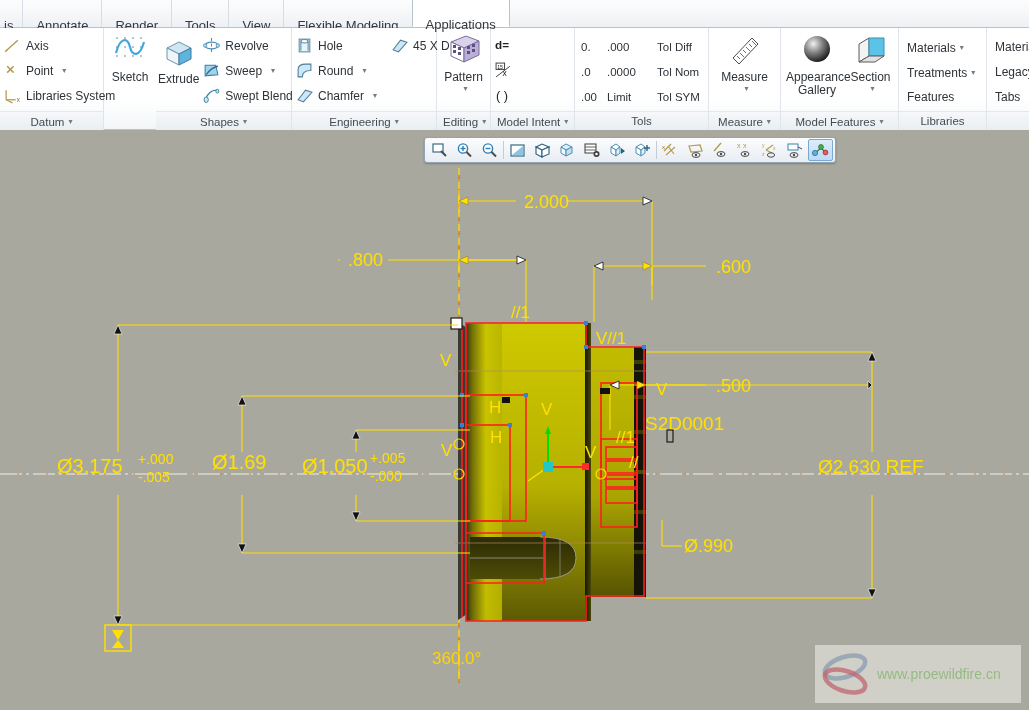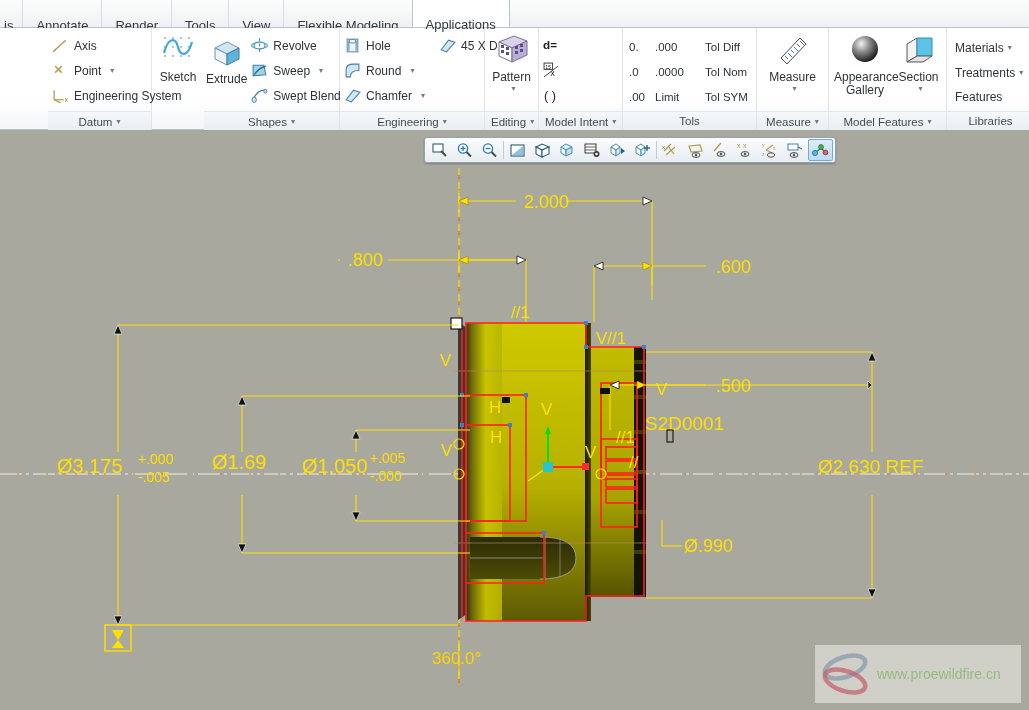--- a/index.html
+++ b/index.html
@@ -39,21 +39,20 @@
     border-radius: 3px 3px 0 0;
   }
   .tab.clipped { padding-left: 4px; padding-right: 9px; border-left: none; }
 
   
   .ribbon {
     position: absolute; top: 28px; left: 0; width: 1029px; height: 102px;
     background: linear-gradient(#ffffff 70%, #f3f6f8);
     border-bottom: 1px solid #b8c3ce;
     display: flex;
-    padding-left: 48px;
   }
   .rgroup {
     position: relative;
     height: 102px;
     display: flex; flex-direction: column;
     border-right: 1px solid #dfe5ea;
   }
   .rgroup-body { flex: 1; display: flex; align-items: flex-start; padding: 4px 5px 0 5px; }
   .rgroup-title {
     height: 19px; line-height: 19px; text-align: center;
@@ -168,21 +167,21 @@
             <span>Point</span>
             <span class="caret">▾</span>
           </div>
           <div class="smallitem">
             <svg class="ic" viewBox="0 0 16 16">
               <line x1="2" y1="12" x2="11" y2="12" stroke="#b59b4d" stroke-width="1.2"></line>
               <line x1="2" y1="12" x2="2" y2="3" stroke="#b59b4d" stroke-width="1.2"></line>
               <line x1="2" y1="12" x2="8" y2="15" stroke="#b59b4d" stroke-width="1.2"></line>
               <text x="12" y="14" font-size="6" fill="#8a7434" font-family="Liberation Sans">x</text>
             </svg>
-            <span>Engineering System</span>
+            <span>Libraries System</span>
           </div>
         </div>
       </div>
       <div class="rgroup-title">
         <span>Datum</span><span class="caret">▾</span>
       </div>
     </div>
 
     <div class="rgroup" style="width:52px;border-right:none">
       <div class="rgroup-body" style="justify-content:center;padding-top:2px">

